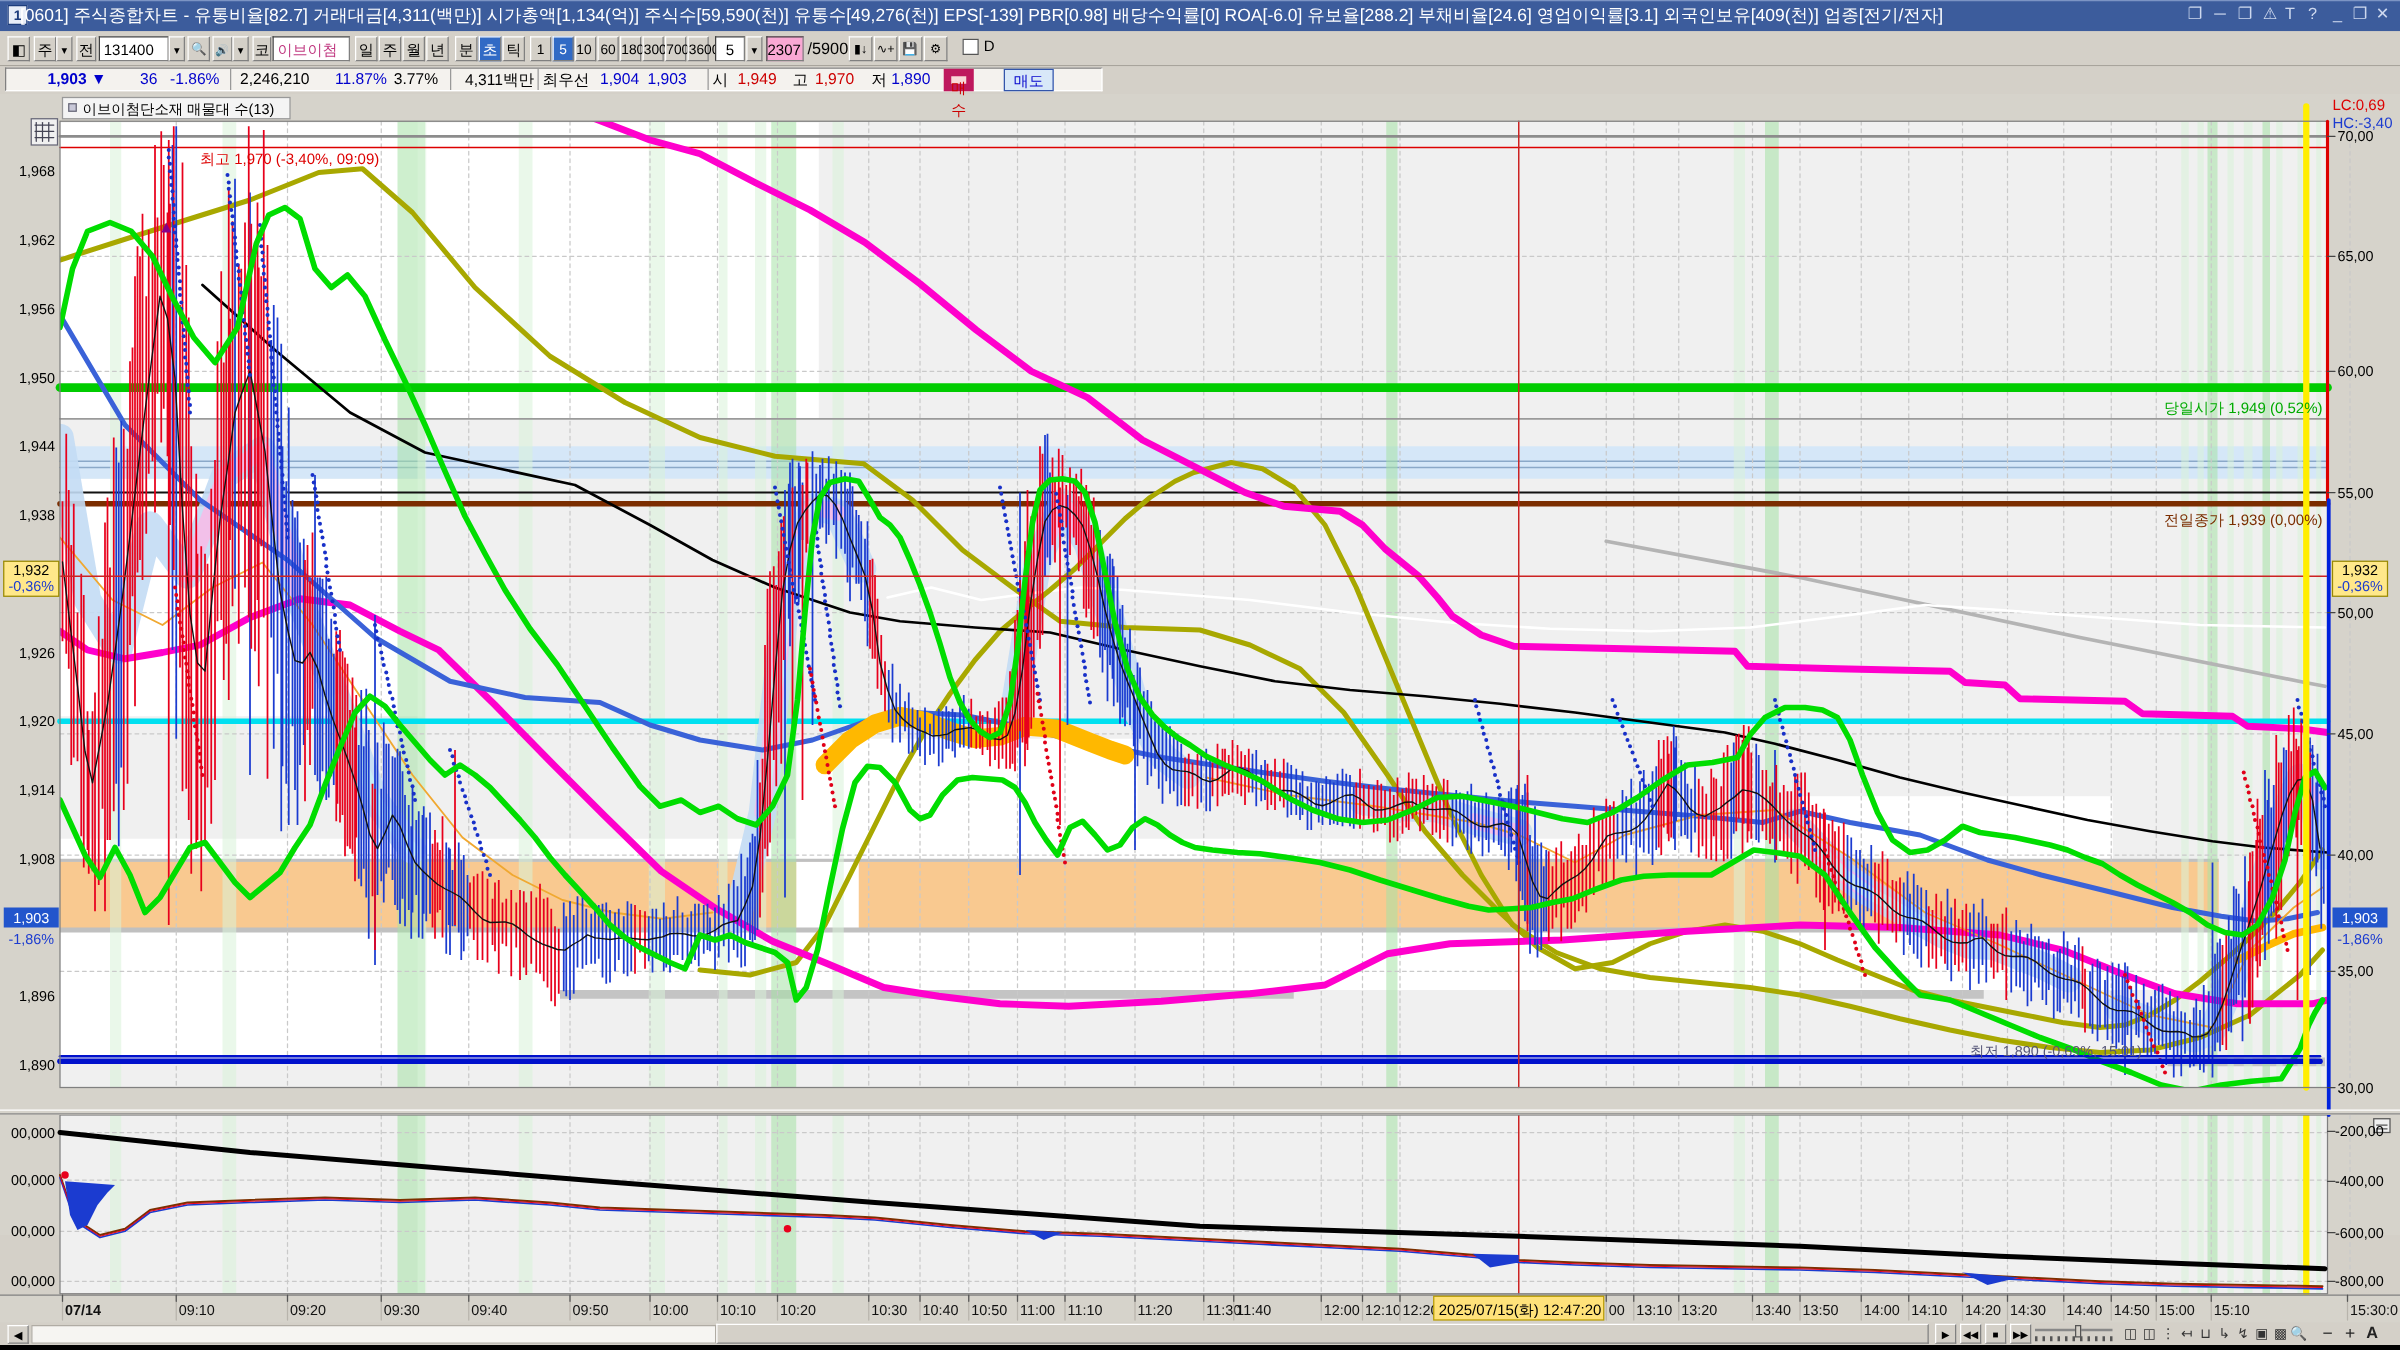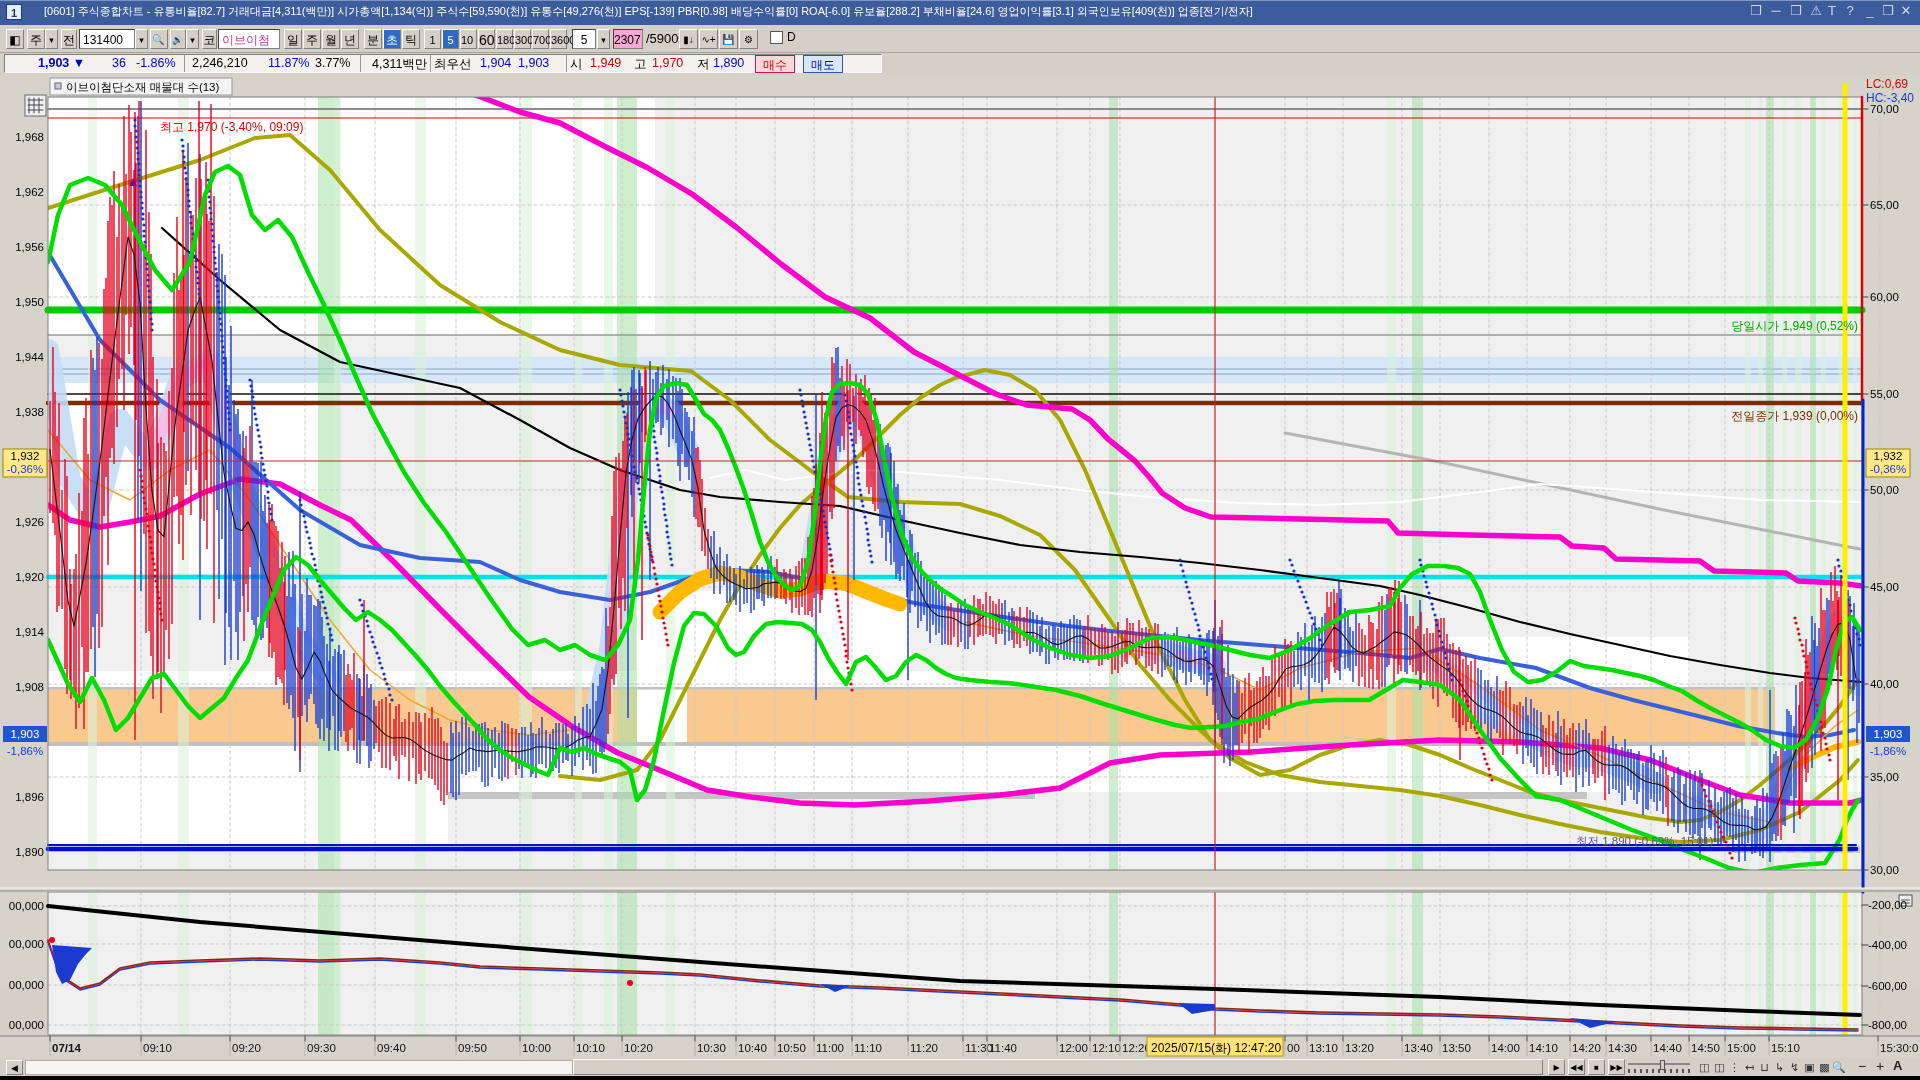--- a/index.html
+++ b/index.html
@@ -922,21 +922,21 @@
     <path d="M28.0 105.0 L43.0 105.0" fill="none" stroke="#445" stroke-width="1" stroke-linejoin="round" stroke-linecap="round"></path>
     <path d="M34.0 98.0 L34.0 113.0" fill="none" stroke="#445" stroke-width="1" stroke-linejoin="round" stroke-linecap="round"></path>
     <path d="M28.0 110.0 L43.0 110.0" fill="none" stroke="#445" stroke-width="1" stroke-linejoin="round" stroke-linecap="round"></path>
     <path d="M39.0 98.0 L39.0 113.0" fill="none" stroke="#445" stroke-width="1" stroke-linejoin="round" stroke-linecap="round"></path>
     <rect x="0" y="888" width="1920" height="4" fill="#d6d3cb"></rect>
     <path d="M0.0 888.0 L1920.0 888.0" fill="none" stroke="#ffffff" stroke-width="1" stroke-linejoin="round" stroke-linecap="round"></path>
     <path d="M0.0 891.0 L1920.0 891.0" fill="none" stroke="#8a8a8a" stroke-width="1" stroke-linejoin="round" stroke-linecap="round"></path>
   </svg>
 <div style="position:absolute;left:0;top:0;width:1920px;height:25px;background:#3c5c9c;border-top:1px solid #7c94c4;"></div>
 <div style="position:absolute;left:6px;top:4px;width:16px;height:16px;background:#e8eef8;border:1px solid #1c3c7c;color:#1c3c7c;font-size:11px;font-weight:bold;text-align:center;line-height:16px;">1</div>
-<div style="position:absolute;left:44px;top:4px;width:1700px;height:18px;color:#fff;font-size:11px;white-space:nowrap;overflow:hidden;">[0601]  주식종합차트  -  유통비율[82.7]  거래대금[4,311(백만)]  시가총액[1,134(억)]  주식수[59,590(천)]  유통수[49,276(천)]  EPS[-139]  PBR[0.98]  배당수익률[0]  ROA[-6.0]  유보율[288.2]  부채비율[24.6]  영업이익률[3.1]  외국인보유[409(천)]  업종[전기/전자]</div>
+<div style="position:absolute;left:16px;top:4px;width:1700px;height:18px;color:#fff;font-size:14px;white-space:nowrap;overflow:hidden;">[0601]  주식종합차트  -  유통비율[82.7]  거래대금[4,311(백만)]  시가총액[1,134(억)]  주식수[59,590(천)]  유통수[49,276(천)]  EPS[-139]  PBR[0.98]  배당수익률[0]  ROA[-6.0]  유보율[288.2]  부채비율[24.6]  영업이익률[3.1]  외국인보유[409(천)]  업종[전기/전자]</div>
 <div style="position:absolute;left:1748px;top:3px;width:16px;height:18px;color:#cdd8ee;font-size:13px;text-align:center;">❐</div>
 <div style="position:absolute;left:1768px;top:3px;width:16px;height:18px;color:#cdd8ee;font-size:13px;text-align:center;">─</div>
 <div style="position:absolute;left:1788px;top:3px;width:16px;height:18px;color:#cdd8ee;font-size:13px;text-align:center;">❐</div>
 <div style="position:absolute;left:1808px;top:3px;width:16px;height:18px;color:#cdd8ee;font-size:13px;text-align:center;">⚠</div>
 <div style="position:absolute;left:1824px;top:3px;width:16px;height:18px;color:#cdd8ee;font-size:13px;text-align:center;">T</div>
 <div style="position:absolute;left:1842px;top:3px;width:16px;height:18px;color:#cdd8ee;font-size:13px;text-align:center;">?</div>
 <div style="position:absolute;left:1862px;top:3px;width:16px;height:18px;color:#cdd8ee;font-size:13px;text-align:center;">_</div>
 <div style="position:absolute;left:1880px;top:3px;width:16px;height:18px;color:#cdd8ee;font-size:13px;text-align:center;">❐</div>
 <div style="position:absolute;left:1898px;top:3px;width:16px;height:18px;color:#cdd8ee;font-size:13px;text-align:center;">✕</div>
 <div style="position:absolute;left:0;top:25px;width:1920px;height:28px;background:#d4d0c8;border-bottom:1px solid #a8a49c;"></div>
@@ -954,21 +954,21 @@
 <div style="position:absolute;left:284px;top:29px;width:18px;height:20px;background:#d4d0c8;color:#000;border-top:1px solid #fff;border-left:1px solid #fff;border-right:1px solid #808080;border-bottom:1px solid #808080;font-size:12px;text-align:center;line-height:20px;">일</div>
 <div style="position:absolute;left:303px;top:29px;width:18px;height:20px;background:#d4d0c8;color:#000;border-top:1px solid #fff;border-left:1px solid #fff;border-right:1px solid #808080;border-bottom:1px solid #808080;font-size:12px;text-align:center;line-height:20px;">주</div>
 <div style="position:absolute;left:322px;top:29px;width:18px;height:20px;background:#d4d0c8;color:#000;border-top:1px solid #fff;border-left:1px solid #fff;border-right:1px solid #808080;border-bottom:1px solid #808080;font-size:12px;text-align:center;line-height:20px;">월</div>
 <div style="position:absolute;left:341px;top:29px;width:18px;height:20px;background:#d4d0c8;color:#000;border-top:1px solid #fff;border-left:1px solid #fff;border-right:1px solid #808080;border-bottom:1px solid #808080;font-size:12px;text-align:center;line-height:20px;">년</div>
 <div style="position:absolute;left:364px;top:29px;width:18px;height:20px;background:#d4d0c8;color:#000;border-top:1px solid #fff;border-left:1px solid #fff;border-right:1px solid #808080;border-bottom:1px solid #808080;font-size:12px;text-align:center;line-height:20px;">분</div>
 <div style="position:absolute;left:383px;top:29px;width:18px;height:20px;background:#316ac5;color:#fff;border-top:1px solid #fff;border-left:1px solid #fff;border-right:1px solid #808080;border-bottom:1px solid #808080;font-size:12px;text-align:center;line-height:20px;">초</div>
 <div style="position:absolute;left:402px;top:29px;width:18px;height:20px;background:#d4d0c8;color:#000;border-top:1px solid #fff;border-left:1px solid #fff;border-right:1px solid #808080;border-bottom:1px solid #808080;font-size:12px;text-align:center;line-height:20px;">틱</div>
 <div style="position:absolute;left:424px;top:29px;width:17px;height:20px;background:#d4d0c8;color:#000;border-top:1px solid #fff;border-left:1px solid #fff;border-right:1px solid #808080;border-bottom:1px solid #808080;font-size:11px;text-align:center;line-height:20px;">1</div>
 <div style="position:absolute;left:442px;top:29px;width:17px;height:20px;background:#316ac5;color:#fff;border-top:1px solid #fff;border-left:1px solid #fff;border-right:1px solid #808080;border-bottom:1px solid #808080;font-size:11px;text-align:center;line-height:20px;">5</div>
 <div style="position:absolute;left:460px;top:29px;width:17px;height:20px;background:#d4d0c8;color:#000;border-top:1px solid #fff;border-left:1px solid #fff;border-right:1px solid #808080;border-bottom:1px solid #808080;font-size:11px;text-align:left;line-height:20px;">10</div>
-<div style="position:absolute;left:478px;top:29px;width:17px;height:20px;background:#d4d0c8;color:#000;border-top:1px solid #fff;border-left:1px solid #fff;border-right:1px solid #808080;border-bottom:1px solid #808080;font-size:14px;text-align:right;line-height:20px;">60</div>
+<div style="position:absolute;left:478px;top:29px;width:17px;height:20px;background:#d4d0c8;color:#000;border-top:1px solid #fff;border-left:1px solid #fff;border-right:1px solid #808080;border-bottom:1px solid #808080;font-size:11px;text-align:center;line-height:20px;">60</div>
 <div style="position:absolute;left:496px;top:29px;width:17px;height:20px;background:#d4d0c8;color:#000;border-top:1px solid #fff;border-left:1px solid #fff;border-right:1px solid #808080;border-bottom:1px solid #808080;font-size:11px;text-align:left;line-height:20px;">180</div>
 <div style="position:absolute;left:514px;top:29px;width:17px;height:20px;background:#d4d0c8;color:#000;border-top:1px solid #fff;border-left:1px solid #fff;border-right:1px solid #808080;border-bottom:1px solid #808080;font-size:11px;text-align:center;line-height:20px;">300</div>
 <div style="position:absolute;left:532px;top:29px;width:17px;height:20px;background:#d4d0c8;color:#000;border-top:1px solid #fff;border-left:1px solid #fff;border-right:1px solid #808080;border-bottom:1px solid #808080;font-size:11px;text-align:center;line-height:20px;">700</div>
 <div style="position:absolute;left:550px;top:29px;width:17px;height:20px;background:#d4d0c8;color:#000;border-top:1px solid #fff;border-left:1px solid #fff;border-right:1px solid #808080;border-bottom:1px solid #808080;font-size:11px;text-align:center;line-height:20px;">3600</div>
 <div style="position:absolute;left:572px;top:29px;width:24px;height:20px;background:#fff;color:#000;border:1px solid #808080;border-top:1px solid #404040;border-left:1px solid #404040;font-size:12px;text-align:center;line-height:20px;padding-left:0px;">5</div>
 <div style="position:absolute;left:597px;top:29px;width:13px;height:20px;background:#d4d0c8;color:#000;border-top:1px solid #fff;border-left:1px solid #fff;border-right:1px solid #808080;border-bottom:1px solid #808080;font-size:9px;text-align:center;line-height:20px;">▾</div>
 <div style="position:absolute;left:613px;top:29px;width:30px;height:20px;background:#f9a8d4;color:#000;border:1px solid #808080;border-top:1px solid #404040;border-left:1px solid #404040;font-size:12px;text-align:left;line-height:20px;padding-left:0px;">2307</div>
 <div style="position:absolute;left:646px;top:31px;font-size:13px;color:#000;">/5900</div>
 <div style="position:absolute;left:679px;top:29px;width:19px;height:20px;background:#d4d0c8;color:#000;border-top:1px solid #fff;border-left:1px solid #fff;border-right:1px solid #808080;border-bottom:1px solid #808080;font-size:10px;text-align:center;line-height:20px;">▮↓</div>
 <div style="position:absolute;left:699px;top:29px;width:19px;height:20px;background:#d4d0c8;color:#000;border-top:1px solid #fff;border-left:1px solid #fff;border-right:1px solid #808080;border-bottom:1px solid #808080;font-size:10px;text-align:center;line-height:20px;">∿+</div>
@@ -991,21 +991,21 @@
 <div style="position:absolute;left:570px;top:56px;font-size:12.5px;color:#000;">시</div>
 <div style="position:absolute;left:590px;top:56px;font-size:12.5px;color:#cc0000;">1,949</div>
 <div style="position:absolute;left:634px;top:56px;font-size:12.5px;color:#000;">고</div>
 <div style="position:absolute;left:652px;top:56px;font-size:12.5px;color:#cc0000;">1,970</div>
 <div style="position:absolute;left:697px;top:56px;font-size:12.5px;color:#000;">저</div>
 <div style="position:absolute;left:713px;top:56px;font-size:12.5px;color:#0000cc;">1,890</div>
 <div style="position:absolute;left:184px;top:55px;width:1px;height:17px;background:#999;"></div>
 <div style="position:absolute;left:360px;top:55px;width:1px;height:17px;background:#999;"></div>
 <div style="position:absolute;left:430px;top:55px;width:1px;height:17px;background:#999;"></div>
 <div style="position:absolute;left:566px;top:55px;width:1px;height:17px;background:#999;"></div>
-<div style="position:absolute;left:755px;top:55px;width:40px;height:18px;background:#f8d8d8;border:1px solid #be185d;color:#cc0000;font-size:12px;text-align:center;line-height:18px;">매수</div>
+<div style="position:absolute;left:755px;top:55px;width:24px;height:18px;background:#f8d8d8;border:6px solid #be185d;color:#cc0000;font-size:12px;text-align:center;line-height:18px;">매수</div>
 <div style="position:absolute;left:803px;top:55px;width:40px;height:18px;background:#d8e8f8;border:1px solid #3355aa;color:#0000cc;font-size:12px;text-align:center;line-height:18px;">매도</div>
 <div style="position:absolute;left:0;top:1058px;width:1920px;height:18px;background:#d4d0c8;"></div>
 <div style="position:absolute;left:6px;top:1060px;width:17px;height:15px;background:#d4d0c8;border-top:1px solid #fff;border-left:1px solid #fff;border-right:1px solid #808080;border-bottom:1px solid #808080;font-size:9px;text-align:center;line-height:14px;">◀</div>
 <div style="position:absolute;left:25px;top:1060px;width:548px;height:15px;background:#f6f5f2;border:1px solid #b0aca4;"></div>
 <div style="position:absolute;left:573px;top:1059px;width:970px;height:16px;background:#d4d0c8;border-top:1px solid #fff;border-left:1px solid #fff;border-right:1px solid #808080;border-bottom:1px solid #808080;"></div>
 <div style="position:absolute;left:1548px;top:1059px;width:17px;height:16px;background:#d4d0c8;border-top:1px solid #fff;border-left:1px solid #fff;border-right:1px solid #808080;border-bottom:1px solid #808080;font-size:8px;text-align:center;line-height:15px;">▶</div>
 <div style="position:absolute;left:1568px;top:1059px;width:17px;height:16px;background:#d4d0c8;border-top:1px solid #fff;border-left:1px solid #fff;border-right:1px solid #808080;border-bottom:1px solid #808080;font-size:8px;text-align:center;line-height:15px;">◀◀</div>
 <div style="position:absolute;left:1588px;top:1059px;width:17px;height:16px;background:#d4d0c8;border-top:1px solid #fff;border-left:1px solid #fff;border-right:1px solid #808080;border-bottom:1px solid #808080;font-size:8px;text-align:center;line-height:15px;">■</div>
 <div style="position:absolute;left:1608px;top:1059px;width:17px;height:16px;background:#d4d0c8;border-top:1px solid #fff;border-left:1px solid #fff;border-right:1px solid #808080;border-bottom:1px solid #808080;font-size:8px;text-align:center;line-height:15px;">▶▶</div>
 <div style="position:absolute;left:1628px;top:1063px;width:62px;height:2px;background:#888;"></div>

